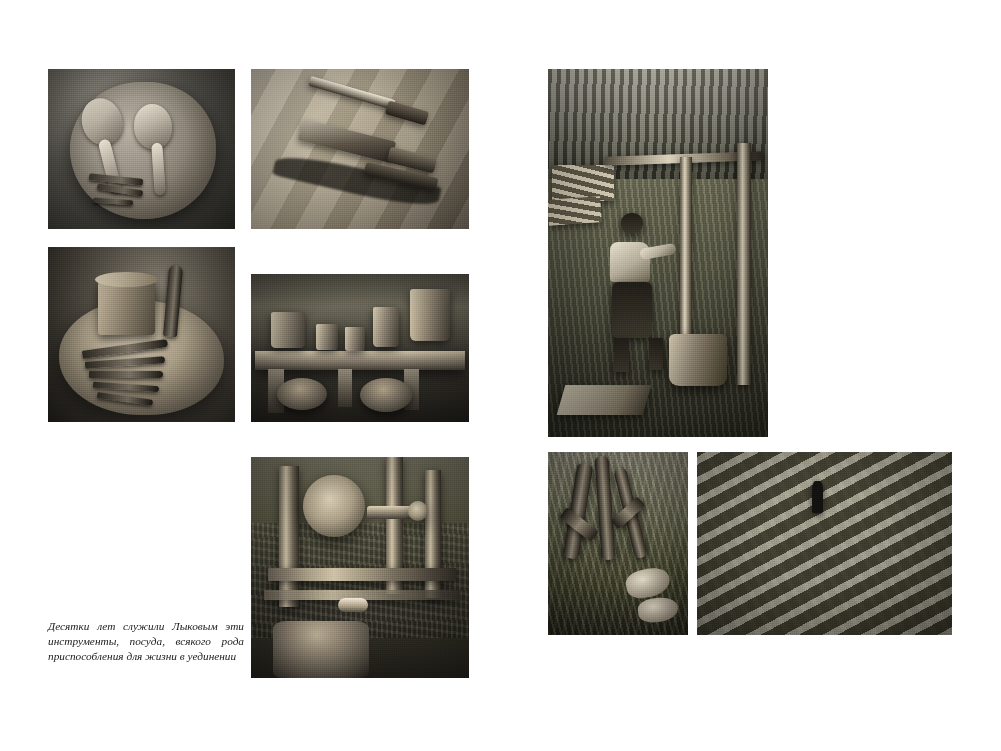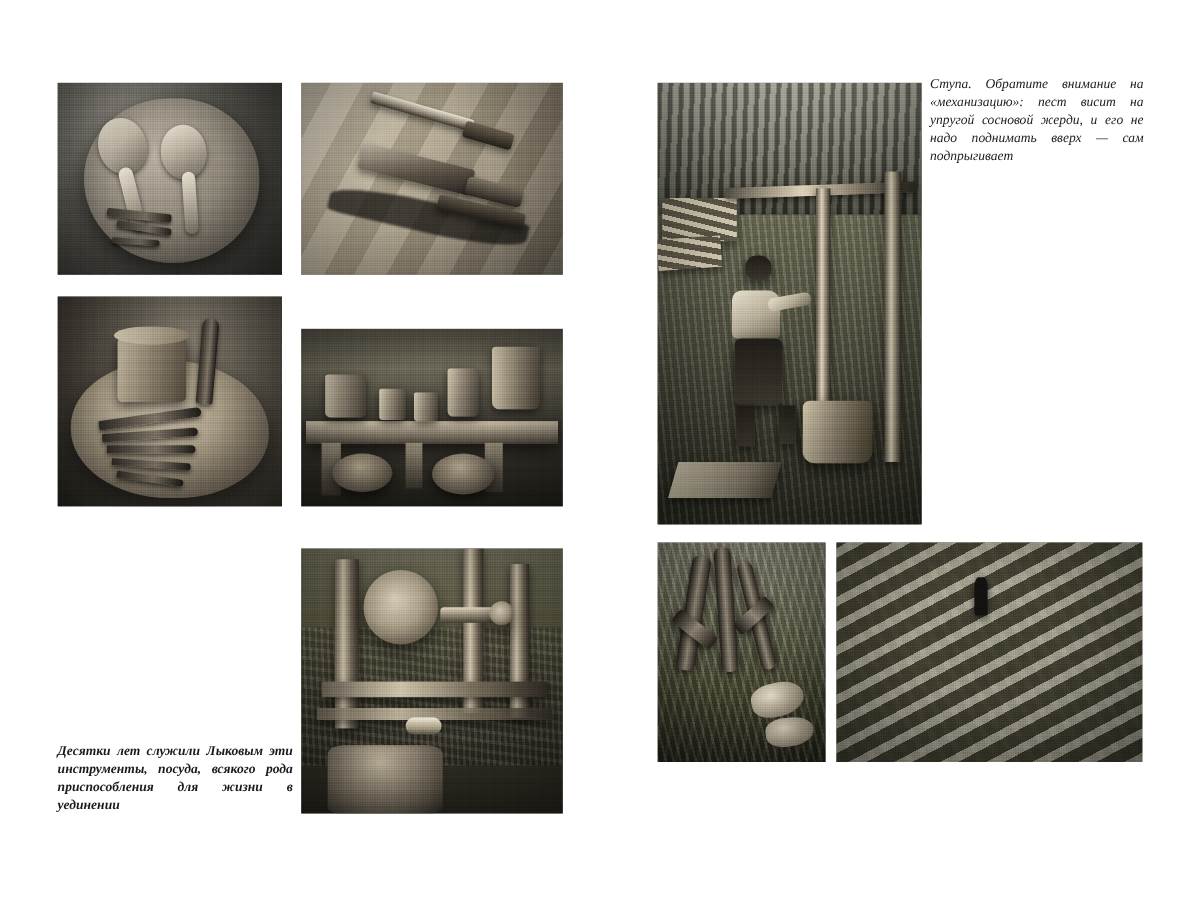--- a/index.html
+++ b/index.html
@@ -446,18 +446,17 @@
   </div>
 
   <div class="photo" id="p8" style="left:697px; top:452px; width:255px; height:183px;">
     <div class="bg"></div>
     <div class="rows"></div>
     <div class="figure8" style="left:45%; top:16%; width:11px; height:32px;"></div>
     <div class="grain"></div>
     <div class="vig"></div>
   </div>
 
-  <div class="caption" style="left:775px; top:63px; width:178px;">Ступа. Обратите внимание на «механизацию»: пест висит на упругой сосновой жерди, и его не надо поднимать вверх — сам подпрыгивает</div>
-
-  <div class="caption" style="left:48px; top:619px; width:196px;font-weight:bold;">Десятки лет служили Лыковым эти инструменты, посуда, всякого рода приспособления для жизни в уединении</div>
+
+  <div class="caption" style="left:48px; top:619px; width:196px;">Десятки лет служили Лыковым эти инструменты, посуда, всякого рода приспособления для жизни в уединении</div>
 
 
 </div>
 
 </body></html>

